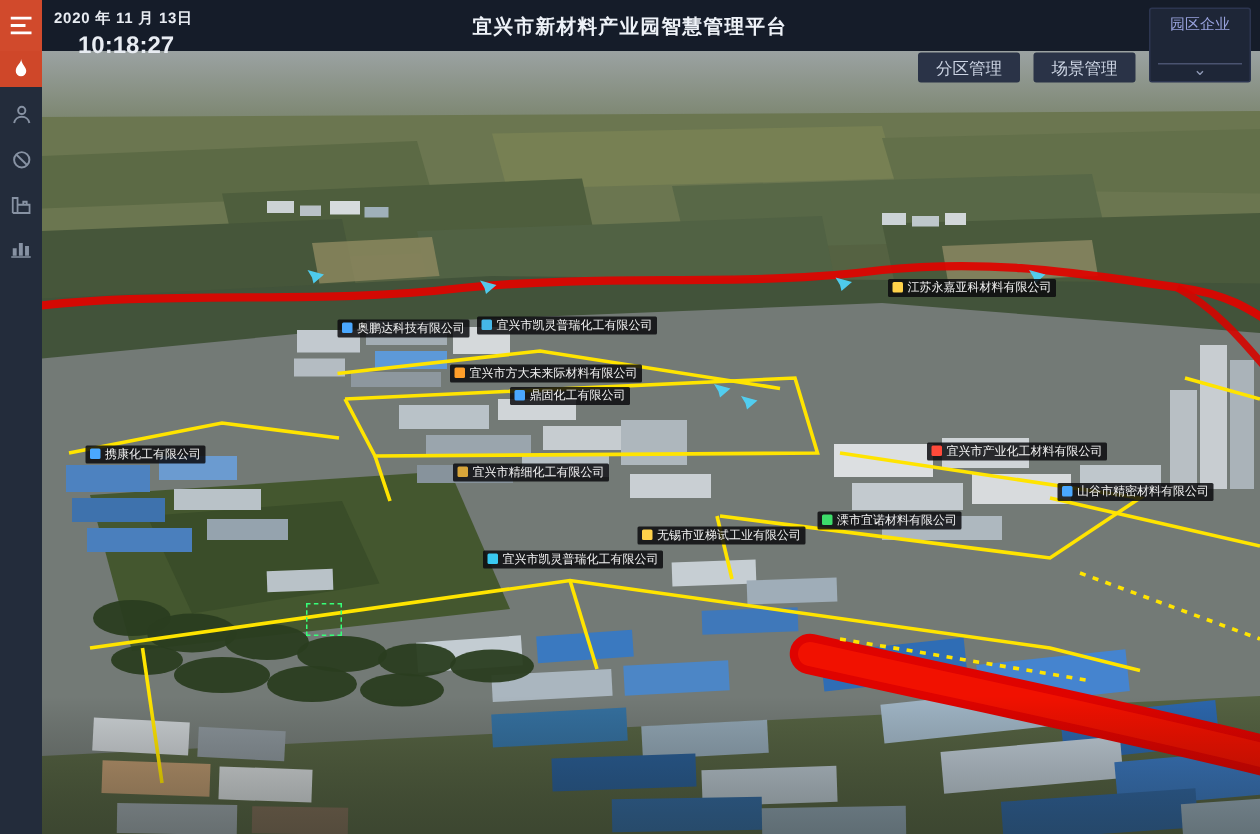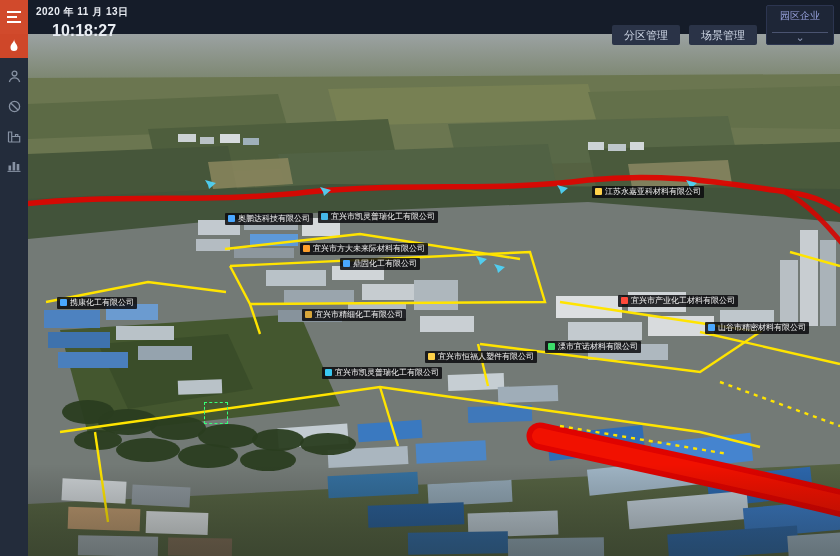--- a/index.html
+++ b/index.html
@@ -9,21 +9,21 @@
   
   .topbar{position:absolute;left:0;top:0;width:840px;height:34px;background:#151c29;z-index:30;}
   .logo-btn{position:absolute;left:0;top:0;width:28px;height:34px;background:#d14a2c;display:flex;align-items:center;justify-content:center;cursor:pointer;}
   .datetime{position:absolute;left:36px;top:5px;color:#e8ecf2;}
   .date{font-size:10px;font-weight:bold;letter-spacing:.5px;}
   .time{font-size:16px;font-weight:bold;margin-left:16px;margin-top:3px;}
   .title{position:absolute;left:0;right:0;top:9px;text-align:center;font-size:13px;font-weight:bold;color:#eef2f8;letter-spacing:1px;}
   .top-actions{position:absolute;right:6px;top:5px;display:flex;gap:9px;align-items:flex-end;}
   .tbtn{height:20px;margin-top:3px;padding:0 12px;background:#2a3347;color:#ccd4e3;border:0;font-size:11px;border-radius:2px;cursor:pointer;}
   .dropdown{width:68px;background:#1e2637;border:1px solid #2c3550;border-radius:2px;display:flex;flex-direction:column;align-items:center;padding:3px 0 0;cursor:pointer;}
-  .dd-label{font-size:10px;color:#98a2dd;width:86%;text-align:center;padding-bottom:9px;border-bottom:1px solid #4a5370;}
+  .dd-label{font-size:10px;color:#98a2dd;width:86%;text-align:center;padding-bottom:19px;border-bottom:1px solid #4a5370;}
   .dd-chevron{color:#8d97b3;font-size:11px;line-height:9px;height:11px;}
 
   
   .sidebar{position:absolute;left:0;top:34px;width:28px;height:522px;background:#232c3b;z-index:30;display:flex;flex-direction:column;align-items:center;}
   .side-item{width:28px;height:24px;display:flex;align-items:center;justify-content:center;cursor:pointer;}
   .side-item.active{background:#cf4729;}
   .side-item + .side-item{margin-top:6px;}
 
   
   .map{position:absolute;left:28px;top:34px;width:812px;height:522px;overflow:hidden;background:#4f5c3e;cursor:grab;}
@@ -42,20 +42,21 @@
       <svg width="15" height="12" viewBox="0 0 15 12">
         <rect x="0" y="0" width="14" height="2" fill="#fff"></rect>
         <rect x="0" y="5" width="10" height="2" fill="#fff"></rect>
         <rect x="0" y="10" width="14" height="2" fill="#fff"></rect>
       </svg>
     </div>
     <div class="datetime">
       <div class="date">2020 年 11 月 13日</div>
       <div class="time">10:18:27</div>
     </div>
+    <div class="title">宜兴市新材料产业园智慧管理平台</div>
     <div class="top-actions">
       <button class="tbtn">分区管理</button>
       <button class="tbtn">场景管理</button>
       <div class="dropdown">
         <span class="dd-label">园区企业</span>
         <span class="dd-chevron">⌄</span>
       </div>
     </div>
   </header>
 
@@ -268,21 +269,21 @@
     <div class="marker" style="left:677px;top:288px">
       <span class="mk-icon" style="background: rgb(74, 168, 255);"></span>
       <span>山谷市精密材料有限公司</span>
     </div>
     <div class="marker" style="left:517px;top:307px">
       <span class="mk-icon" style="background: rgb(61, 220, 106);"></span>
       <span>溧市宜诺材料有限公司</span>
     </div>
     <div class="marker" style="left:397px;top:317px">
       <span class="mk-icon" style="background: rgb(255, 210, 74);"></span>
-      <span>宜兴市恒福人塑件有限公司</span>
+      <span>无锡市亚梯试工业有限公司</span>
     </div>
     <div class="marker" style="left:294px;top:333px">
       <span class="mk-icon" style="background: rgb(57, 200, 240);"></span>
       <span>宜兴市凯灵普瑞化工有限公司</span>
     </div>
 
     <div class="sel-box"></div>
   </div>
 </div>
 

